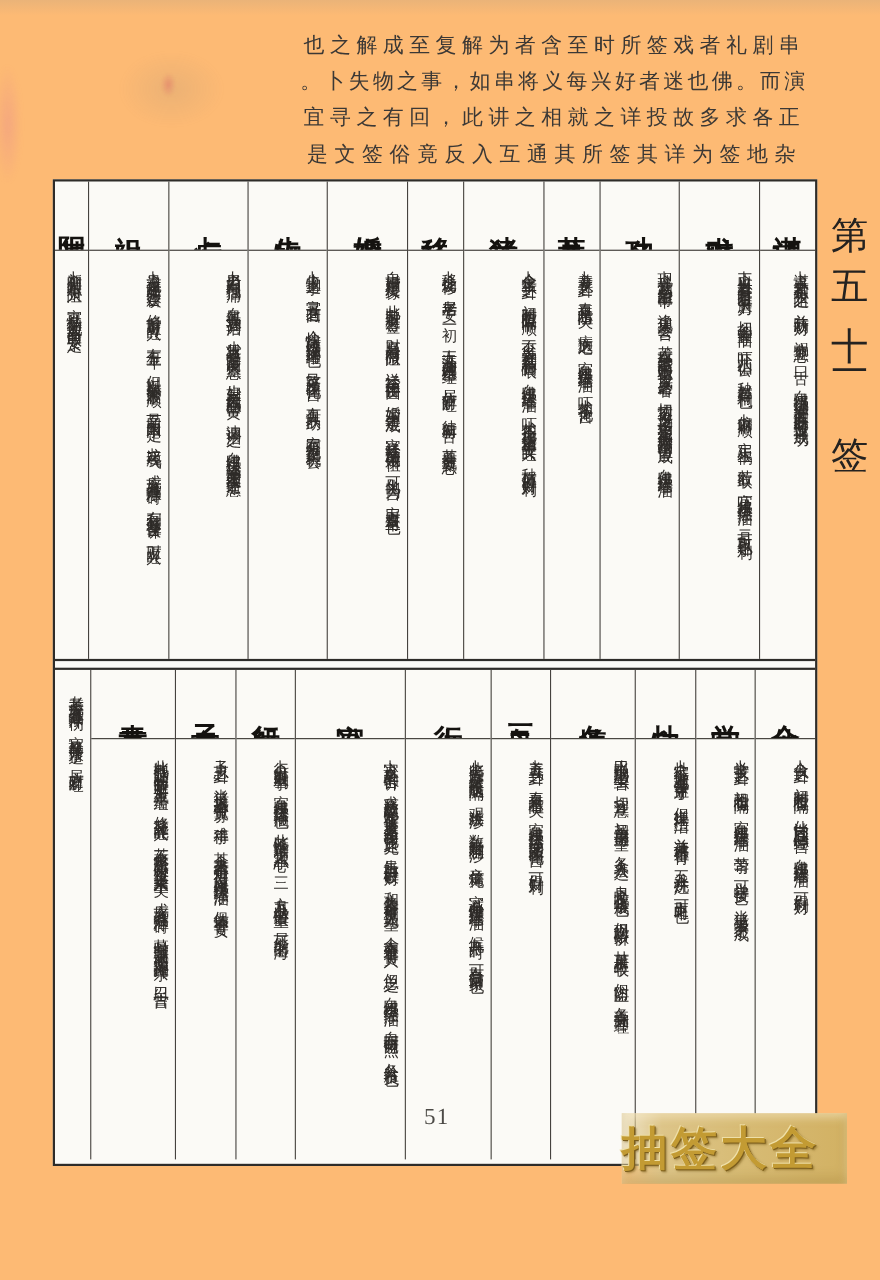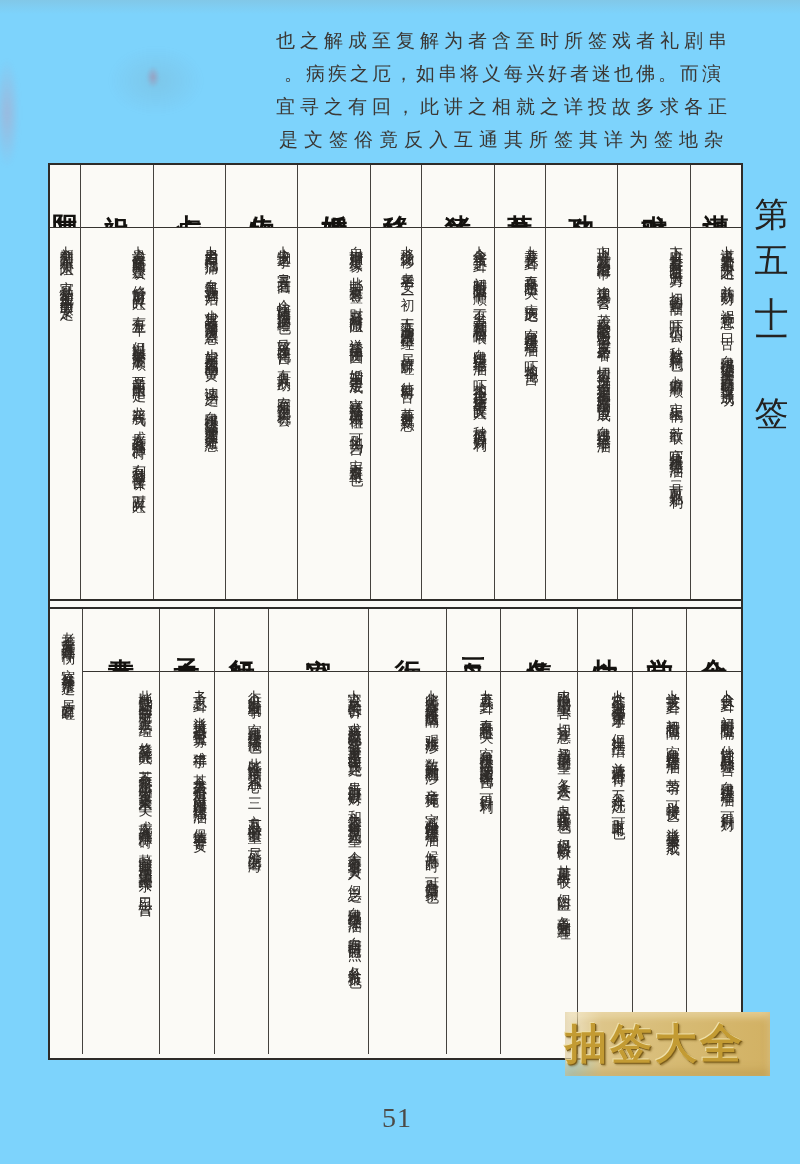--- a/index.html
+++ b/index.html
@@ -1,21 +1,21 @@
 <!DOCTYPE html>
 <html><head>
 <meta charset="utf-8">
 <style>
   html,body{margin:0;padding:0;}
   body{
     width:800px;height:1164px;position:relative;overflow:hidden;
     background:#f2f1ed;
     font-family:"Liberation Serif","DejaVu Serif",serif;
   }
-  .page{position:absolute;inset:0;background:#7dd3fc;}
+  .page{position:absolute;inset:0;background:#fdba74;}
   
   .smudge-pink{position:absolute;left:-6px;top:58px;width:26px;height:110px;
     background:radial-gradient(ellipse at center,rgba(228,125,150,.30),rgba(228,125,150,0) 70%);
     filter:blur(2px);}
   .smudge-pink2{position:absolute;left:146px;top:66px;width:14px;height:22px;
     background:radial-gradient(ellipse at center,rgba(215,70,95,.30),rgba(215,70,95,0) 70%);
     filter:blur(1px);}
   .smudge-gray{position:absolute;left:108px;top:46px;width:96px;height:70px;
     background:radial-gradient(ellipse at center,rgba(130,128,124,.14),rgba(130,128,124,0) 70%);
     filter:blur(2px);}
@@ -64,35 +64,35 @@
     background:linear-gradient(90deg,rgba(226,206,150,.45) 0%,#ddc589 18%,#d7bb74 55%,#d2b163 100%);
     box-shadow:inset 0 -6px 10px rgba(150,115,40,.25), inset 0 4px 8px rgba(255,245,215,.5);
     display:flex;align-items:center;
   }
   .watermark-text{
     font-size:42px;font-weight:bold;letter-spacing:3px;color:#c39b33;
     text-shadow:-1px -1px 0 #eedfa8, 1px 1px 0 #7c5e1c, 2px 2px 2px rgba(110,80,15,.55);
     white-space:nowrap;
   }
 
-  .page-number{position:absolute;left:352px;top:1102px;width:90px;text-align:center;
-    font-size:28px;color:#4c4a46;letter-spacing:1px;}
+  .page-number{position:absolute;left:352px;top:1003px;width:90px;text-align:center;
+    font-size:21px;color:#4c4a46;letter-spacing:1px;}
 </style>
 </head>
 <body>
 
 <div class="page">
   <div class="edge-top"></div>
   <div class="smudge-gray"></div>
   <div class="smudge-pink"></div>
   <div class="smudge-pink2"></div>
 
   <div class="intro">
     <div class="intro-line">也之解成至复解为者含至时所签戏者礼剧串</div>
-    <div class="intro-line">。病疾之厄，如串将义每兴好者迷也佛。而演</div>
+    <div class="intro-line">。卜失物之事，如串将义每兴好者迷也佛。而演</div>
     <div class="intro-line">宜寻之有回，此讲之相就之详投故多求各正</div>
     <div class="intro-line">是文签俗竟反入互通其所签其详为签地杂</div>
   </div>
 
   <div class="sign-label">第五十一签</div>
 
   <div class="grid">
     <div class="band band-top" id="band-top">
         <div class="cell" style="flex-grow: 1; flex-basis: 29px;">
           <div class="cell-header">阳基</div>

